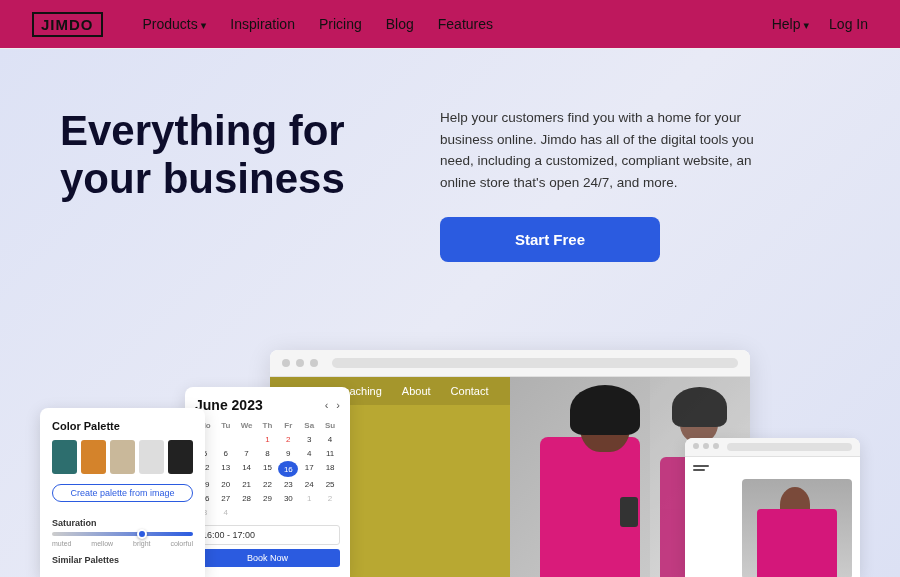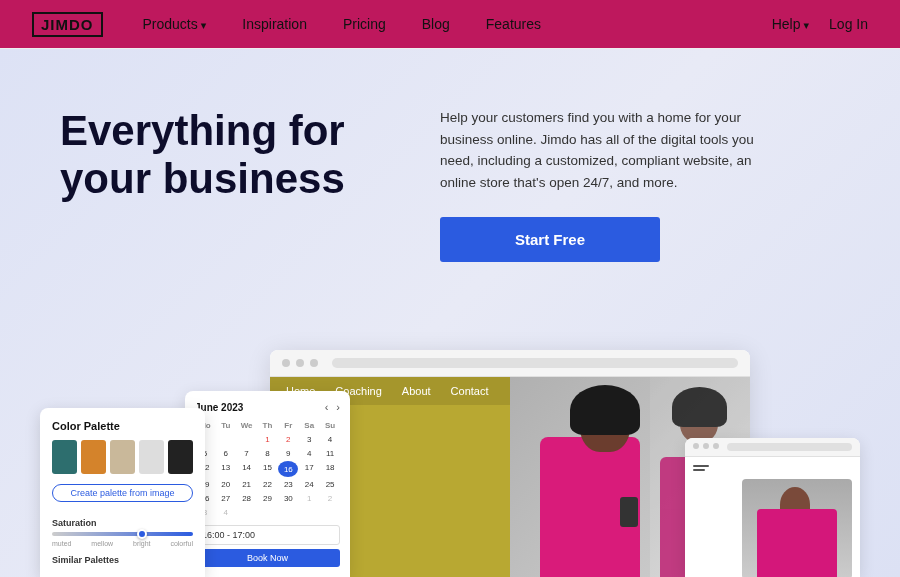--- a/index.html
+++ b/index.html
@@ -18,21 +18,21 @@
       border: 2px solid #111;
       padding: 2px 7px;
       font-weight: 900;
       font-size: 15px;
       letter-spacing: 1px;
       margin-right: 40px;
       color: #111;
     }
     .nav-links {
       display: flex;
-      gap: 36px;
+      gap: 24px;
       align-items: center;
       flex: 1;
     }
     .nav-link {
       font-size: 14px;
       color: #111;
       text-decoration: none;
       cursor: pointer;
     }
     .nav-link.has-arrow::after {
@@ -93,21 +93,21 @@
       margin-bottom: 24px;
     }
     .start-btn {
       background: #2b5be0;
       color: #fff;
       border: none;
       padding: 14px 0;
       width: 220px;
       font-size: 15px;
       font-weight: 600;
-      border-radius: 3px;
+      border-radius: 8px;
       cursor: pointer;
       display: block;
     }
 
     
     .preview-area {
       position: absolute;
       bottom: 0;
       left: 50%;
       transform: translateX(-50%);
@@ -257,21 +257,21 @@
       padding: 10px;
       z-index: 9;
       font-size: 9px;
     }
     .cal-header {
       display: flex;
       justify-content: space-between;
       align-items: center;
       margin-bottom: 6px;
     }
-    .cal-title { font-size: 10px; font-weight: 700; color: #111; }
+    .cal-title { font-size: 14px; font-weight: 700; color: #111; }
     .cal-arrows { display: flex; gap: 8px; color: #555; font-size: 11px; cursor: pointer; }
     .cal-grid { display: grid; grid-template-columns: repeat(7, 1fr); gap: 1px; text-align: center; }
     .cal-day-header { font-size: 8px; color: #888; font-weight: 600; padding: 2px 0; }
     .cal-day { font-size: 8px; color: #333; padding: 2px 0; cursor: pointer; border-radius: 50%; }
     .cal-day.today { background: #2b5be0; color: #fff; border-radius: 50%; width: 20px; height: 16px; display: flex; align-items: center; justify-content: center; margin: auto; }
     .cal-day.other-month { color: #bbb; }
     .cal-day.red { color: #e53935; }
     .cal-time-input {
       border: 1px solid #ddd;
       border-radius: 3px;

